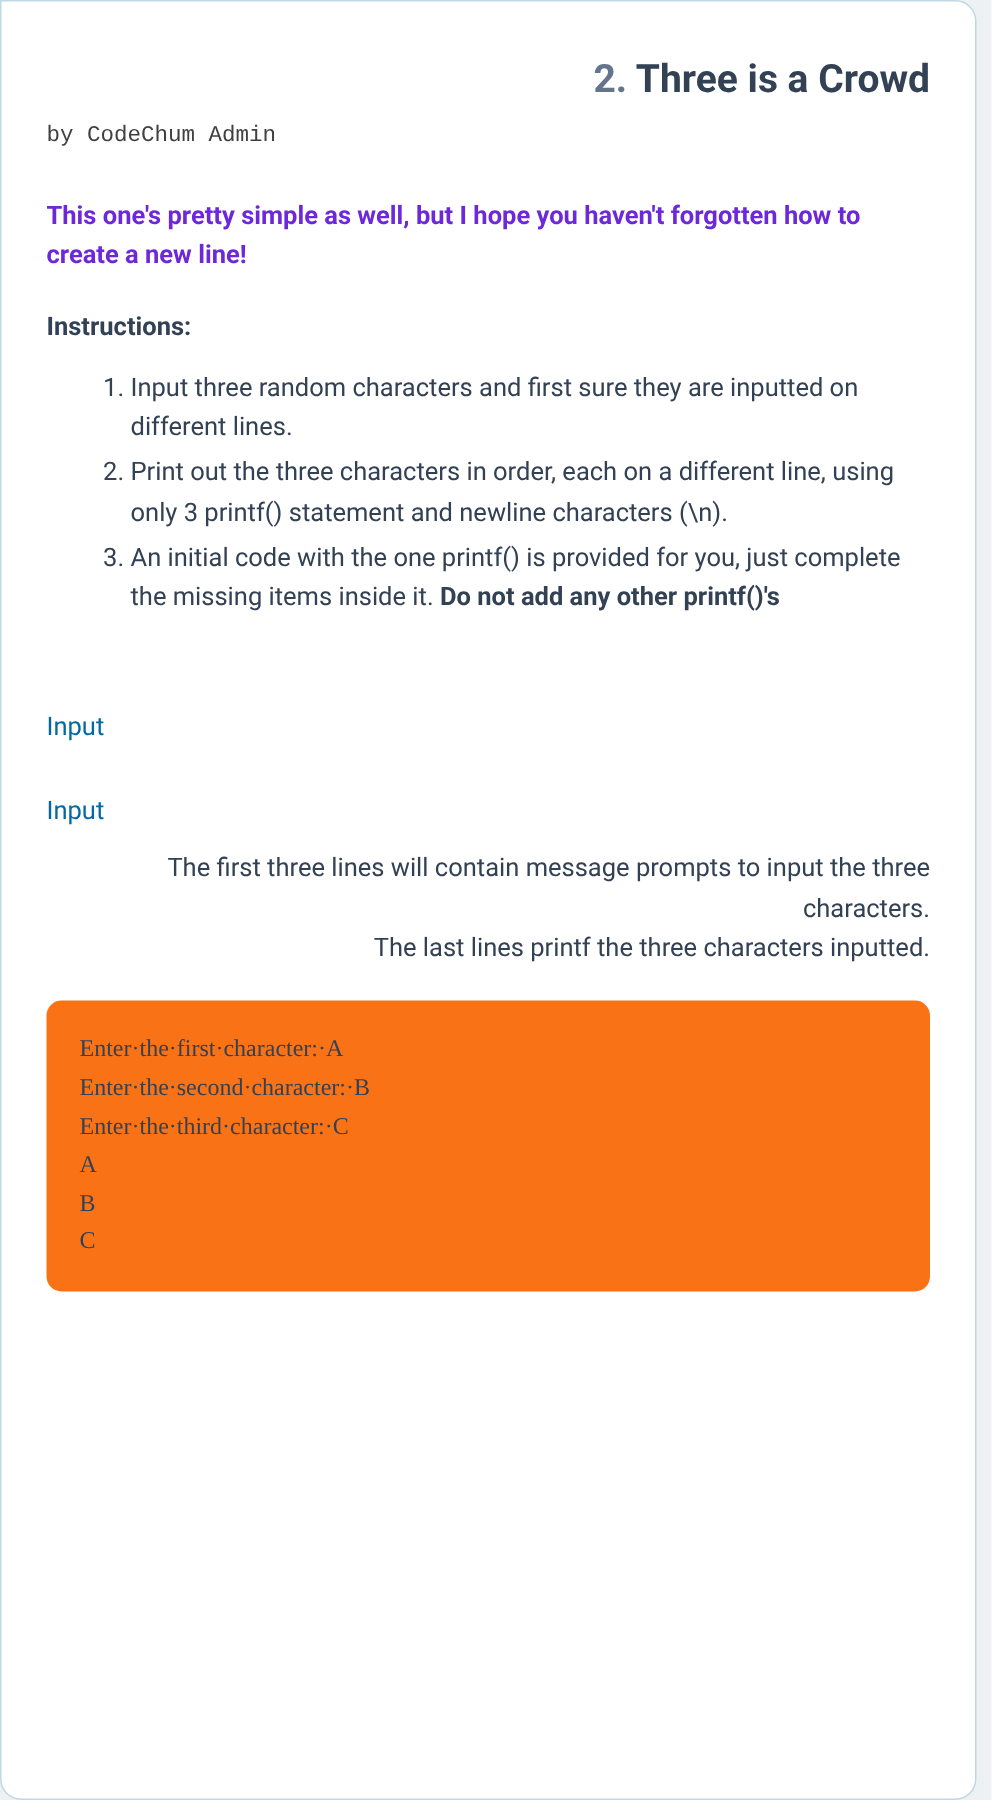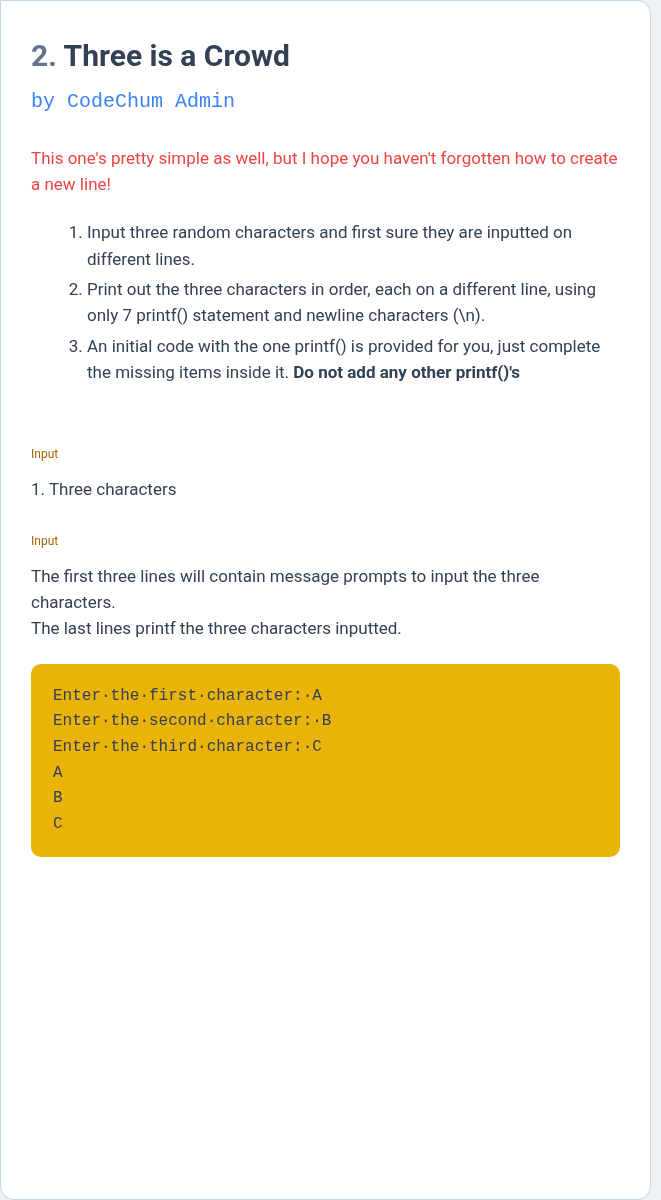--- a/index.html
+++ b/index.html
@@ -20,70 +20,73 @@
     background: #ffffff;
     border: 1px solid #c0d8e3;
     border-top: 1px solid #c0d8e3;
     border-radius: 0 14px 14px 14px;
     padding: 32px 30px 40px 30px;
     margin-left: 0;
     min-height: 1200px;
   }
   .title-line {
     margin: 0 0 6px 0;
-    font-size: 30px;
+    font-size: 26px;
     font-weight: 700;
     color: #334155;
+    text-align: right;
   }
   .title-number {
     color: #64748b;
   }
   .byline {
     font-family: "SFMono-Regular", Consolas, "Liberation Mono", Menlo, monospace;
-    color: #3b82f6;
-    font-size: 20px;
+    color: #404040;
+    font-size: 15px;
     margin-bottom: 28px;
   }
   .intro {
     margin-bottom: 22px;
-    color: #ef4444;
+    color: #6d28d9;
+    font-weight: bold;
   }
   .section-label-strong {
     font-weight: 700;
     color: #334155;
     margin-bottom: 14px;
   }
   ol.instructions {
     padding-left: 56px;
     margin: 0 0 60px 0;
   }
   ol.instructions li {
     margin-bottom: 4px;
     padding-right: 8px;
   }
   .strong { font-weight: 700; text-align: center; }
   .io-label {
-    color: #a16207;
-    font-size: 12px;
+    color: #0369a1;
+    font-size: 17px;
     margin-bottom: 12px;
     margin-top: 30px;
   }
   .io-desc {
     color: #334155;
     margin-bottom: 26px;
   }
   .io-desc2 {
     color: #334155;
     margin-bottom: 22px;
+    text-align: right;
   }
   .codeblock {
-    background: #eab308;
+    background: #f97316;
     border-radius: 10px;
     padding: 20px 22px;
-    font-family: Liberation Mono, monospace;
+    font-family: Liberation Serif, serif;
     font-size: 16px;
     white-space: pre;
     color: #334155;
     line-height: 1.6;
   }
   .dot { letter-spacing: 0; }
 </style>
 </head>
 <body>
 
@@ -92,31 +95,31 @@
 
     <h1 class="title-line">
       <span class="title-number">2.</span>
       <span>Three is a Crowd</span>
     </h1>
 
     <div class="byline">by CodeChum Admin</div>
 
     <div class="intro">This one's pretty simple as well, but I hope you haven't forgotten how to create a new line!</div>
 
+    <div class="section-label-strong">Instructions:</div>
 
     <ol class="instructions">
       <li>Input three random characters and first sure they are inputted on different lines.</li>
-      <li>Print out the three characters in order, each on a different line, using only 7 printf() statement and newline characters (\n).</li>
+      <li>Print out the three characters in order, each on a different line, using only 3 printf() statement and newline characters (\n).</li>
       <li>
         <span>An initial code with the one printf() is provided for you, just complete the missing items inside it. </span><span class="strong">Do not add any other printf()'s</span>
       </li>
     </ol>
 
     <div class="io-label">Input</div>
-    <div class="io-desc">1. Three characters</div>
 
     <div class="io-label">Input</div>
     <div class="io-desc2">
       <span>The first three lines will contain message prompts to input the three characters.</span><br>
       <span>The last lines printf the three characters inputted.</span>
     </div>
 
     <div class="codeblock"><span class="dot">Enter·the·first·character:·A
 Enter·the·second·character:·B
 Enter·the·third·character:·C

